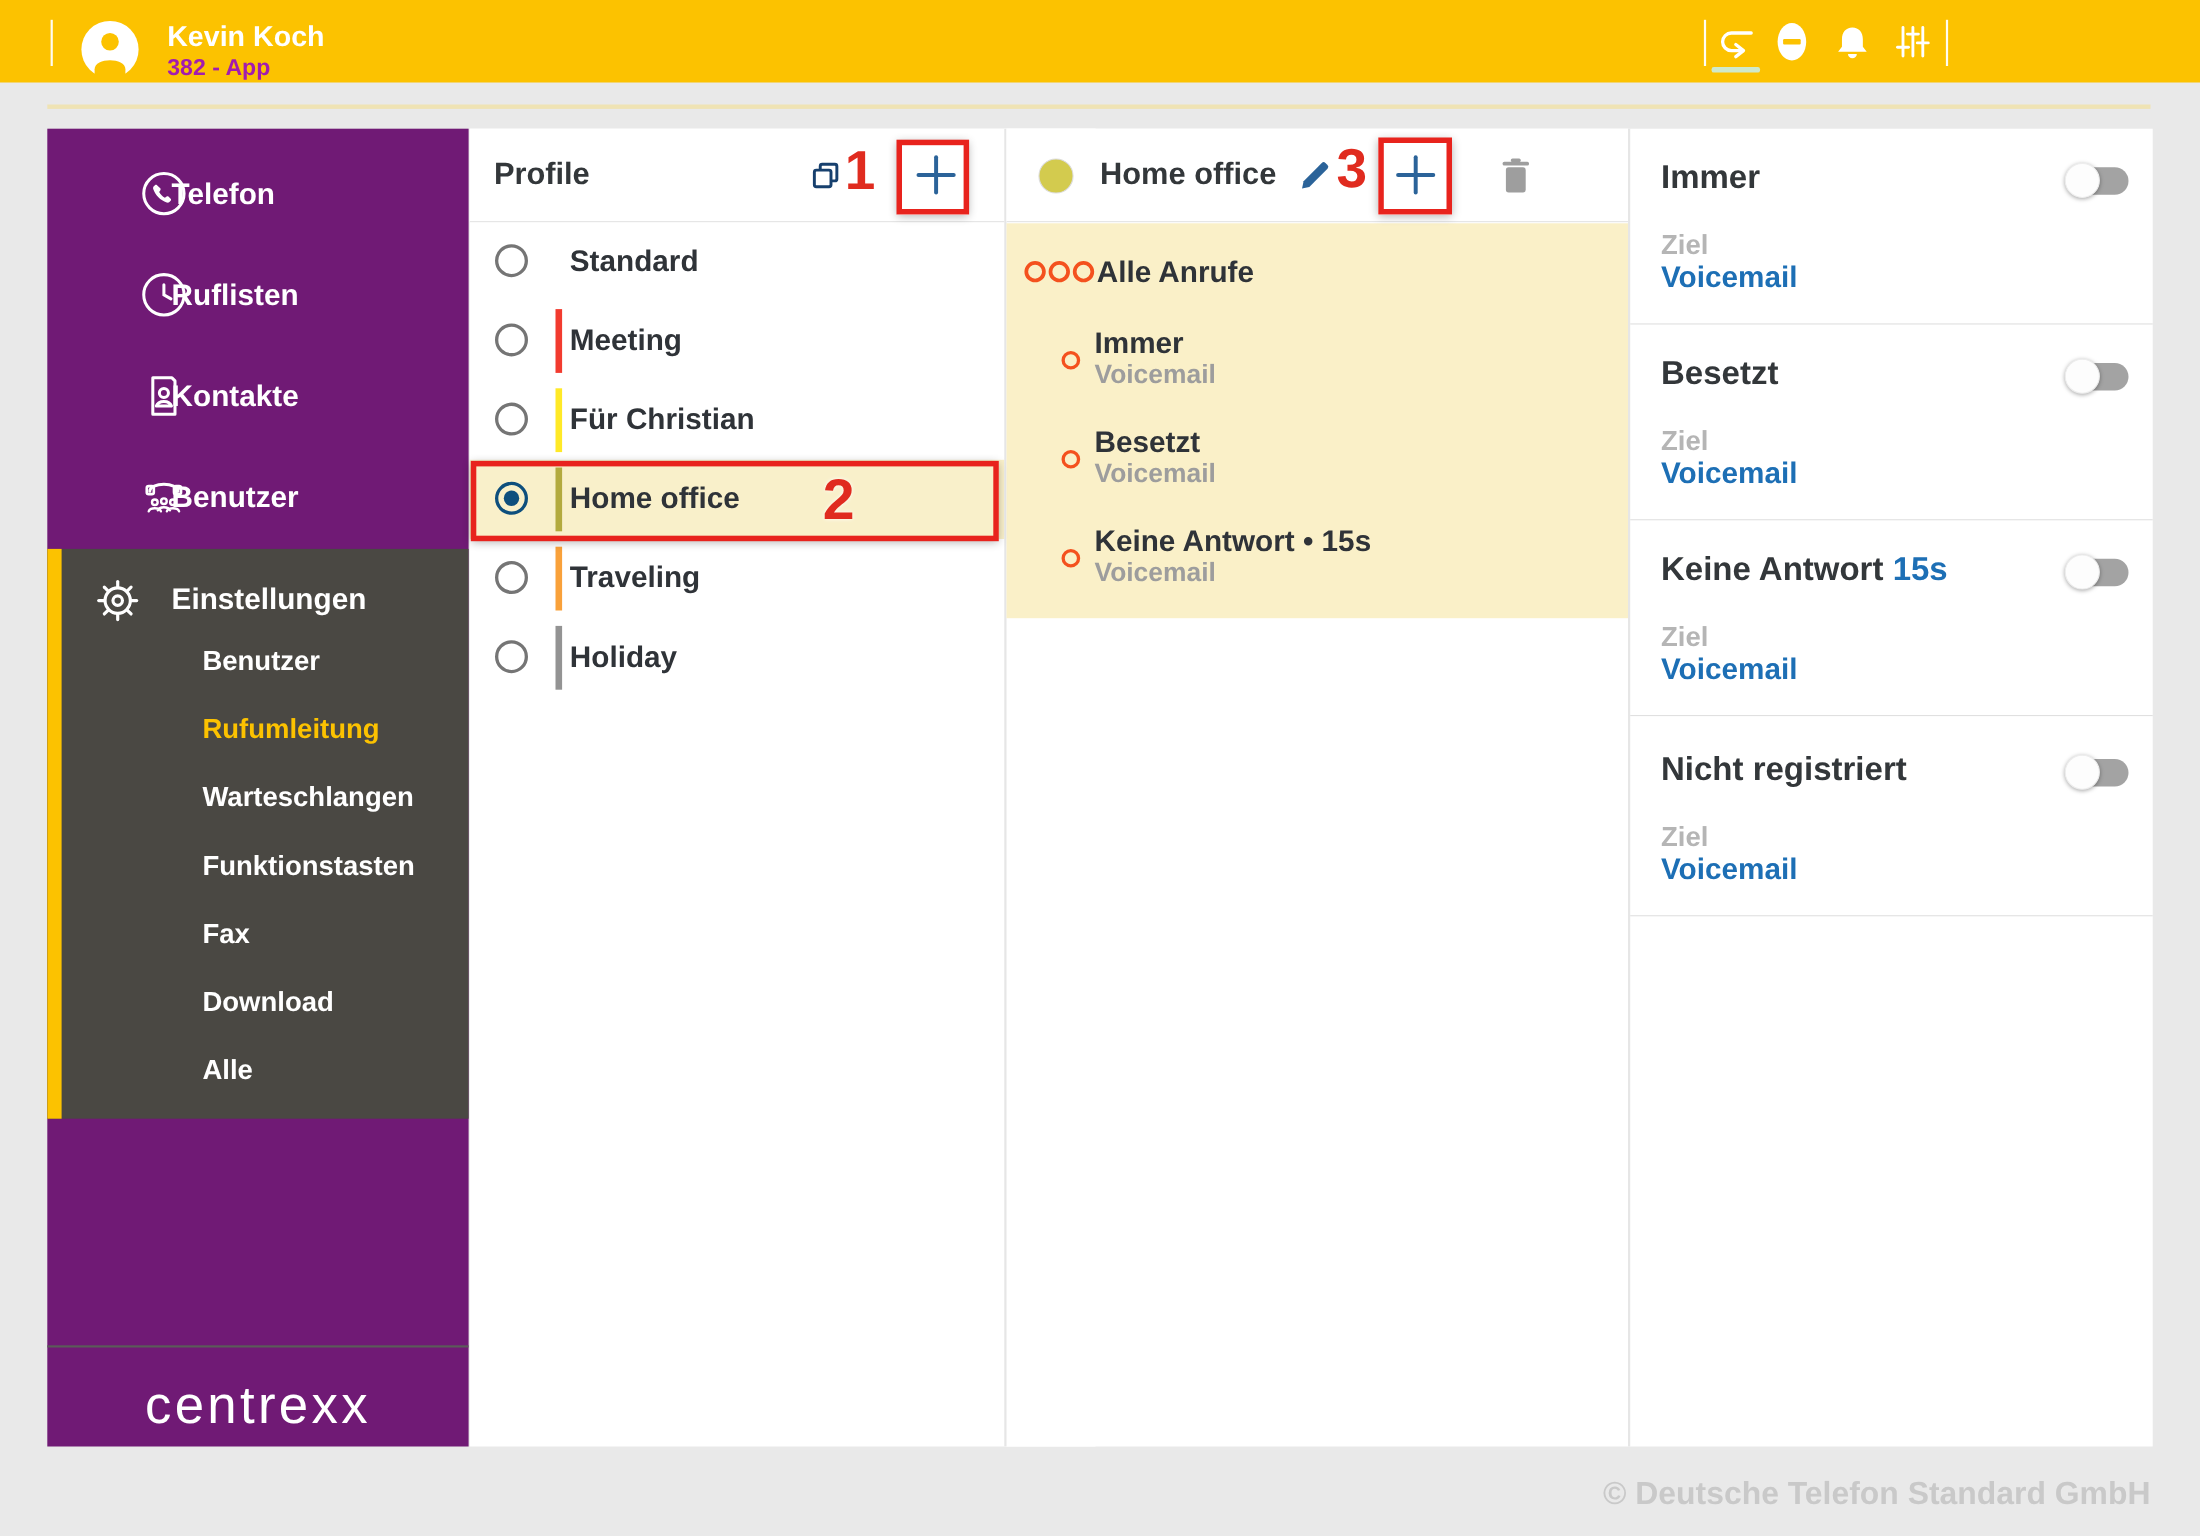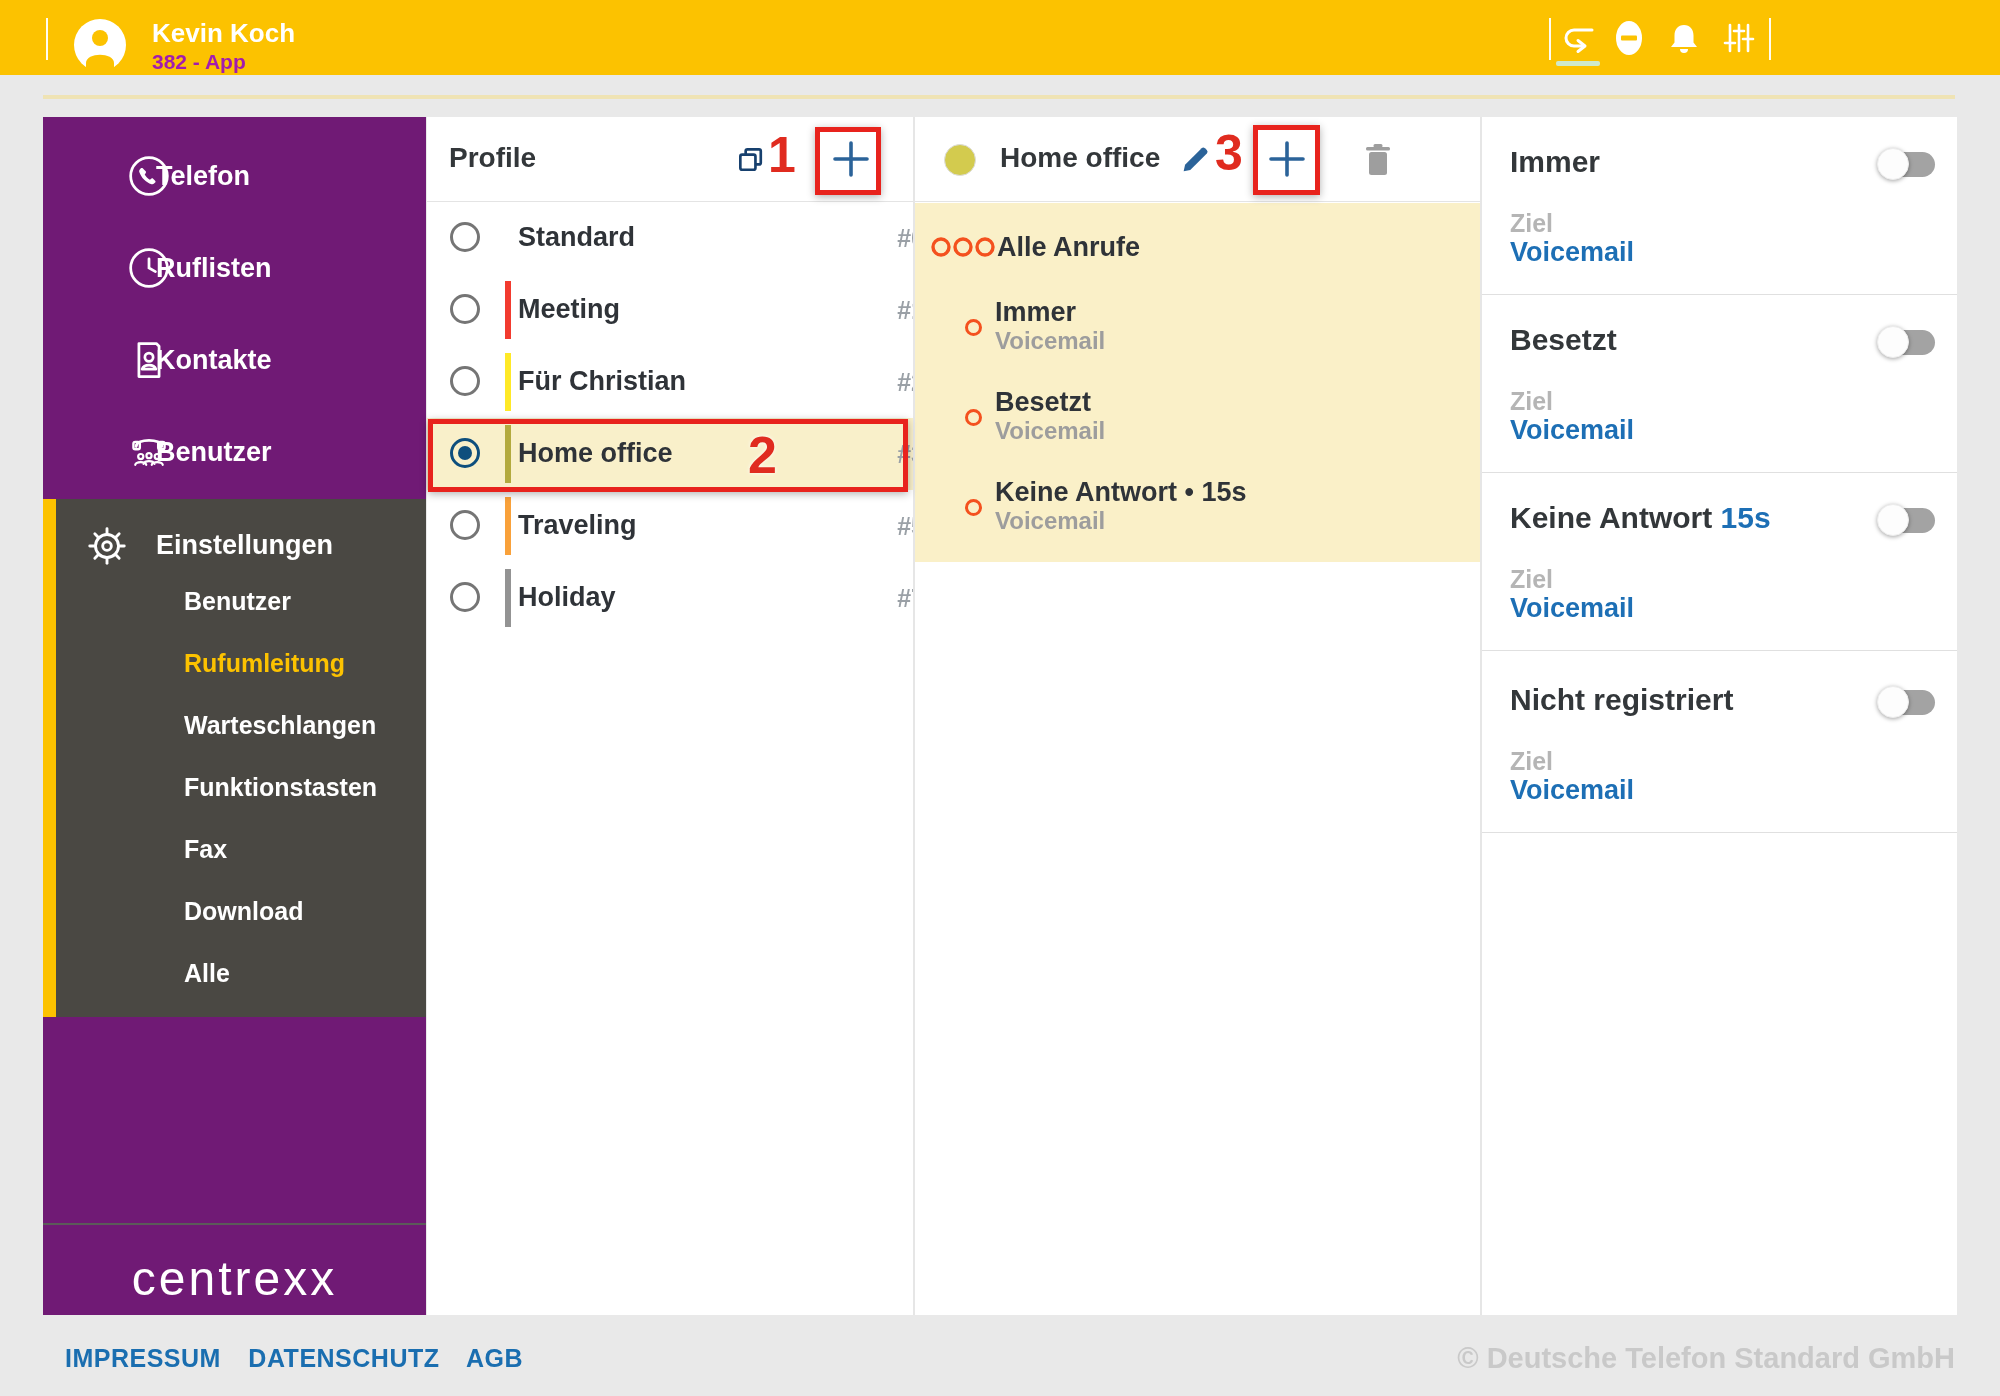--- a/index.html
+++ b/index.html
@@ -31,21 +31,21 @@
   .sub-item .slabel{position:absolute;left:128px;top:10px;font-size:25px;font-weight:700;color:#fff;white-space:nowrap;}
   .sub-item.active .slabel{color:#fcc200;}
   .logo-sep{position:absolute;left:0;top:1106px;width:100%;height:2px;background:#5b5b59;}
   .logo{position:absolute;left:0;top:1134px;width:100%;text-align:center;color:#fff;font-size:48px;font-weight:400;letter-spacing:3px;}
 
   
   .col{position:absolute;top:117px;height:1198px;background:#fff;}
   .col-head{position:absolute;left:0;top:0;width:100%;height:85px;border-bottom:1px solid #e4e4e4;box-sizing:border-box;background:#fff;}
 
   
-  .col-profile{left:427px;width:524px;}
+  .col-profile{left:427px;width:524px;padding-left:45px;}
   .profile-title{position:absolute;left:22px;top:25px;font-size:28px;font-weight:700;color:#33373a;}
   .icon-copy{position:absolute;left:308px;top:27px;width:32px;height:32px;cursor:pointer;}
   .btn-plus1{position:absolute;left:400px;top:18px;width:48px;height:48px;cursor:pointer;}
   .prow{position:absolute;left:0;width:100%;height:72px;cursor:pointer;}
   .prow.active{background:#f9f0ca;}
   .radio{position:absolute;left:23px;top:20px;width:30px;height:30px;border:3px solid #757575;border-radius:50%;box-sizing:border-box;background:transparent;}
   .radio.checked{border-color:#0e4f7d;}
   .radio.checked::after{content:"";position:absolute;left:5px;top:5px;width:14px;height:14px;border-radius:50%;background:#0e4f7d;}
   .pbar{position:absolute;left:78px;top:7px;width:6px;height:58px;}
   .pname{position:absolute;left:91px;top:20px;font-size:27px;font-weight:700;color:#2f3338;white-space:nowrap;}
@@ -386,20 +386,15 @@
 
   <div class="ann-num" style="left:768px;top:126px;font-size:50px;">1</div>
   <div class="ann-box" style="left:815px;top:127px;width:66px;height:68px;"></div>
 
   <div class="ann-box" style="left:428px;top:419px;width:480px;height:73px;"></div>
   <div class="ann-num" style="left:748px;top:425px;font-size:52px;">2</div>
 
   <div class="ann-num" style="left:1215px;top:124px;font-size:50px;">3</div>
   <div class="ann-box" style="left:1253px;top:125px;width:67px;height:70px;"></div>
 
-  <div class="footer-links">
-    <span>IMPRESSUM</span>
-    <span>DATENSCHUTZ</span>
-    <span>AGB</span>
-  </div>
   <div class="copyright">© Deutsche Telefon Standard GmbH</div>
 
 </div>
 
 </body></html>

